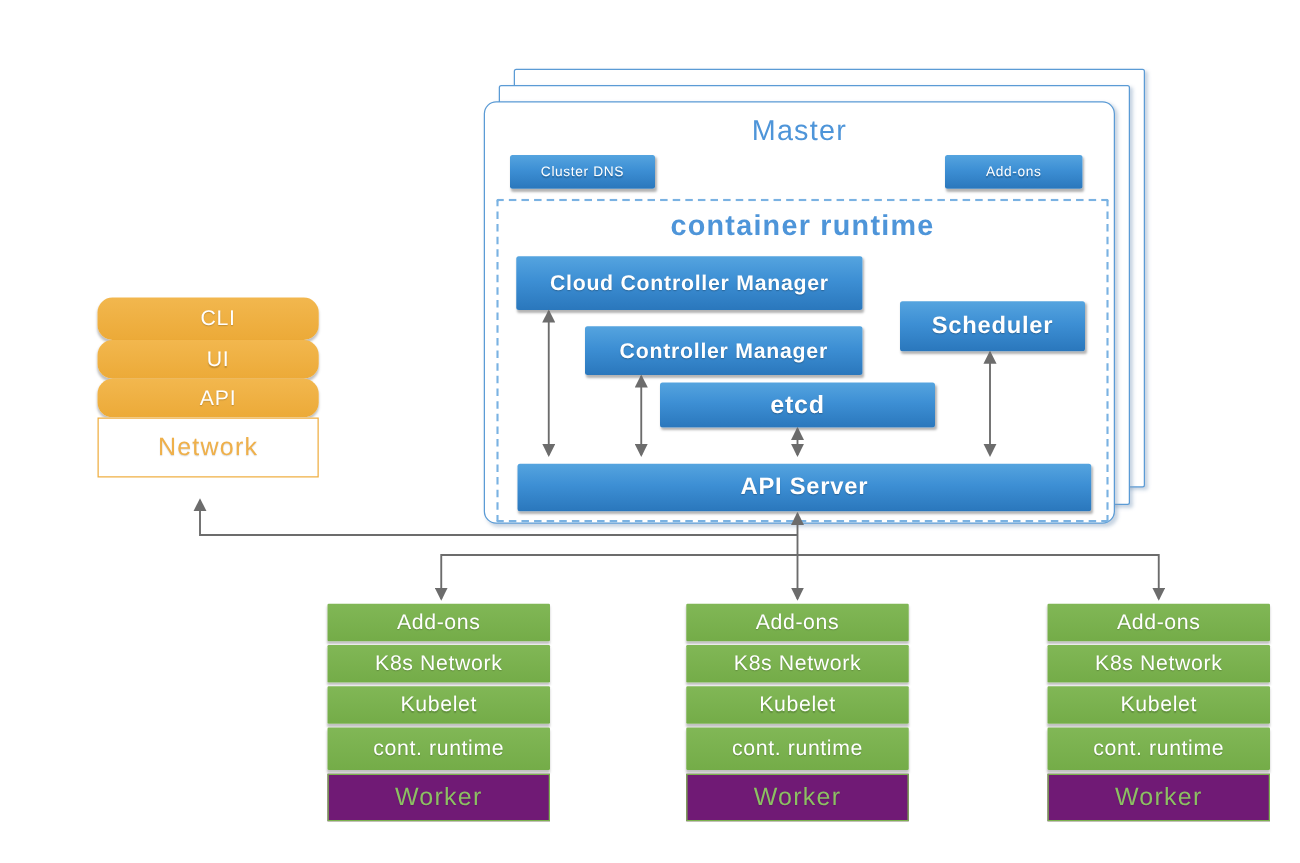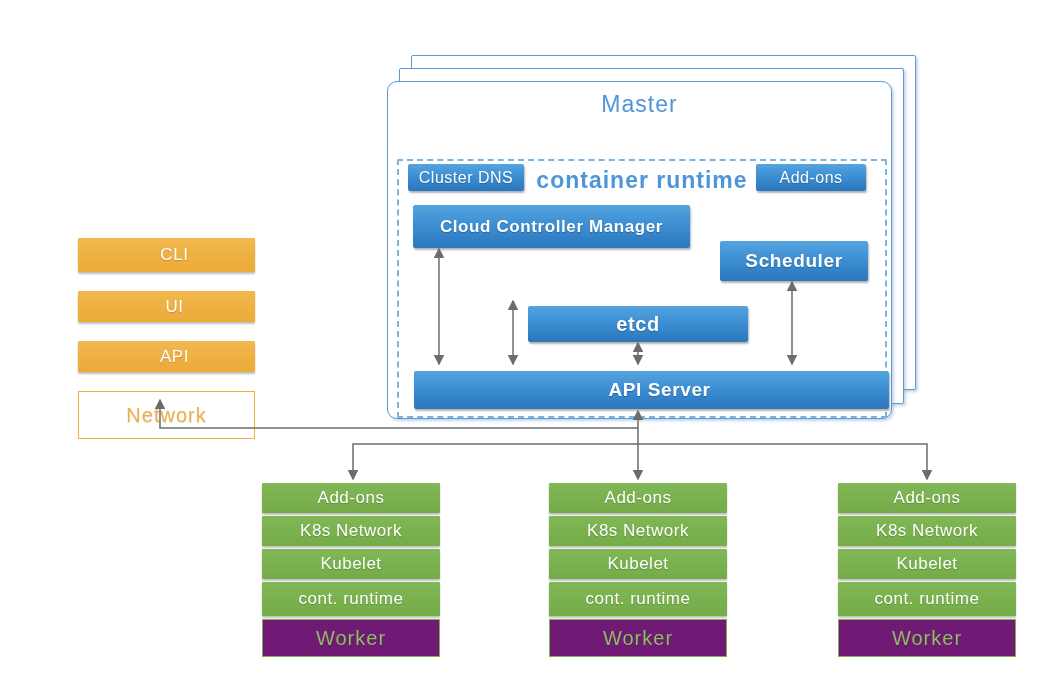--- a/index.html
+++ b/index.html
@@ -21,22 +21,22 @@
     background:#ffffff;border:1.5px solid #5B9BD5;border-radius:10px;
     box-shadow:2px 2px 3px rgba(130,160,190,.45);z-index:3;
   }
   .master-title{
     position:absolute;left:0;right:0;top:9px;text-align:center;
     color:#4E95D9;font-size:23px;letter-spacing:1px;
   }
   .btn{
     position:absolute;display:flex;align-items:center;justify-content:center;
     background:linear-gradient(180deg,#55A4DF 0%,#3D8FD4 45%,#2A77BC 100%);
-    color:#ffffff;font-size:16px;letter-spacing:.5px;border-radius:2px;
-    box-shadow:1px 2px 2px rgba(0,0,0,.3);text-shadow:0 1px 1px rgba(0,0,0,.25);margin-top:40px;
+    color:#ffffff;font-size:11px;letter-spacing:.5px;border-radius:2px;
+    box-shadow:1px 2px 2px rgba(0,0,0,.3);text-shadow:0 1px 1px rgba(0,0,0,.25);
   }
   .btn-cluster-dns{left:20px;top:42px;width:116px;height:27px;}
   .btn-addons{left:368px;top:42px;width:110px;height:27px;}
   .runtime{
     position:absolute;left:9px;top:77px;width:486px;height:255px;
     border:2px dashed #7AB2E2;border-radius:2px;font-weight:bold;
   }
   .runtime-title{
     position:absolute;left:0;right:0;top:6px;text-align:center;
     color:#4E95D9;font-size:23px;letter-spacing:1px;
@@ -44,27 +44,27 @@
   .comp{
     position:absolute;display:flex;align-items:center;justify-content:center;
     background:linear-gradient(180deg,#55A4DF 0%,#3D8FD4 45%,#2A77BC 100%);
     color:#ffffff;letter-spacing:.6px;border-radius:2px;
     box-shadow:1px 2px 2px rgba(0,0,0,.3);text-shadow:0 1px 1px rgba(0,0,0,.25);
   }
   .comp-ccm  {left:14px; top:44px; width:277px;height:43px;font-size:17px;}
   .comp-sched{left:321px;top:80px; width:148px;height:40px;font-size:19px;}
   .comp-cm   {left:69px; top:100px;width:222px;height:39px;font-size:17px;}
   .comp-etcd {left:129px;top:145px;width:220px;height:36px;font-size:20px;}
-  .comp-api  {left:15px; top:210px;width:459px;height:38px;font-size:19px;padding-left:16px;}
+  .comp-api  {left:15px; top:210px;width:459px;height:38px;font-size:19px;}
   
   .access-stack{position:absolute;left:78px;top:238px;width:177px;z-index:4;}
   .access-row{
-    display:flex;align-items:center;justify-content:center;margin-bottom:19px;
+    display:flex;align-items:center;justify-content:center;margin-bottom:0;
     background:linear-gradient(180deg,#F2B74E,#ECAA38);color:#ffffff;
-    font-size:17px;letter-spacing:.6px;border-radius:1px;
+    font-size:17px;letter-spacing:.6px;border-radius:12px;
     box-shadow:0 2px 2px rgba(0,0,0,.25);text-shadow:0 1px 1px rgba(0,0,0,.2);padding-left:16px;
   }
   .access-row-cli{height:34px;}
   .access-row-ui,.access-row-api{height:31px;}
   .access-base{
     height:46px;display:flex;align-items:center;justify-content:center;
     background:#ffffff;border:1px solid #EFAF43;color:#EFB04A;
     font-size:20px;letter-spacing:1px;text-shadow:0 1px 1px rgba(0,0,0,.15);
   }
   
@@ -96,20 +96,21 @@
 
   <div class="master">
     <div class="master-title">Master</div>
     <div class="btn btn-cluster-dns">Cluster DNS</div>
     <div class="btn btn-addons">Add-ons</div>
 
     <div class="runtime">
       <div class="runtime-title">container runtime</div>
       <div class="comp comp-ccm">Cloud Controller Manager</div>
       <div class="comp comp-sched">Scheduler</div>
+      <div class="comp comp-cm">Controller Manager</div>
       <div class="comp comp-etcd">etcd</div>
       <div class="comp comp-api">API Server</div>
     </div>
   </div>
 
   <div class="access-stack">
     <div class="access-row access-row-cli">CLI</div>
     <div class="access-row access-row-ui">UI</div>
     <div class="access-row access-row-api">API</div>
     <div class="access-base">Network</div>

